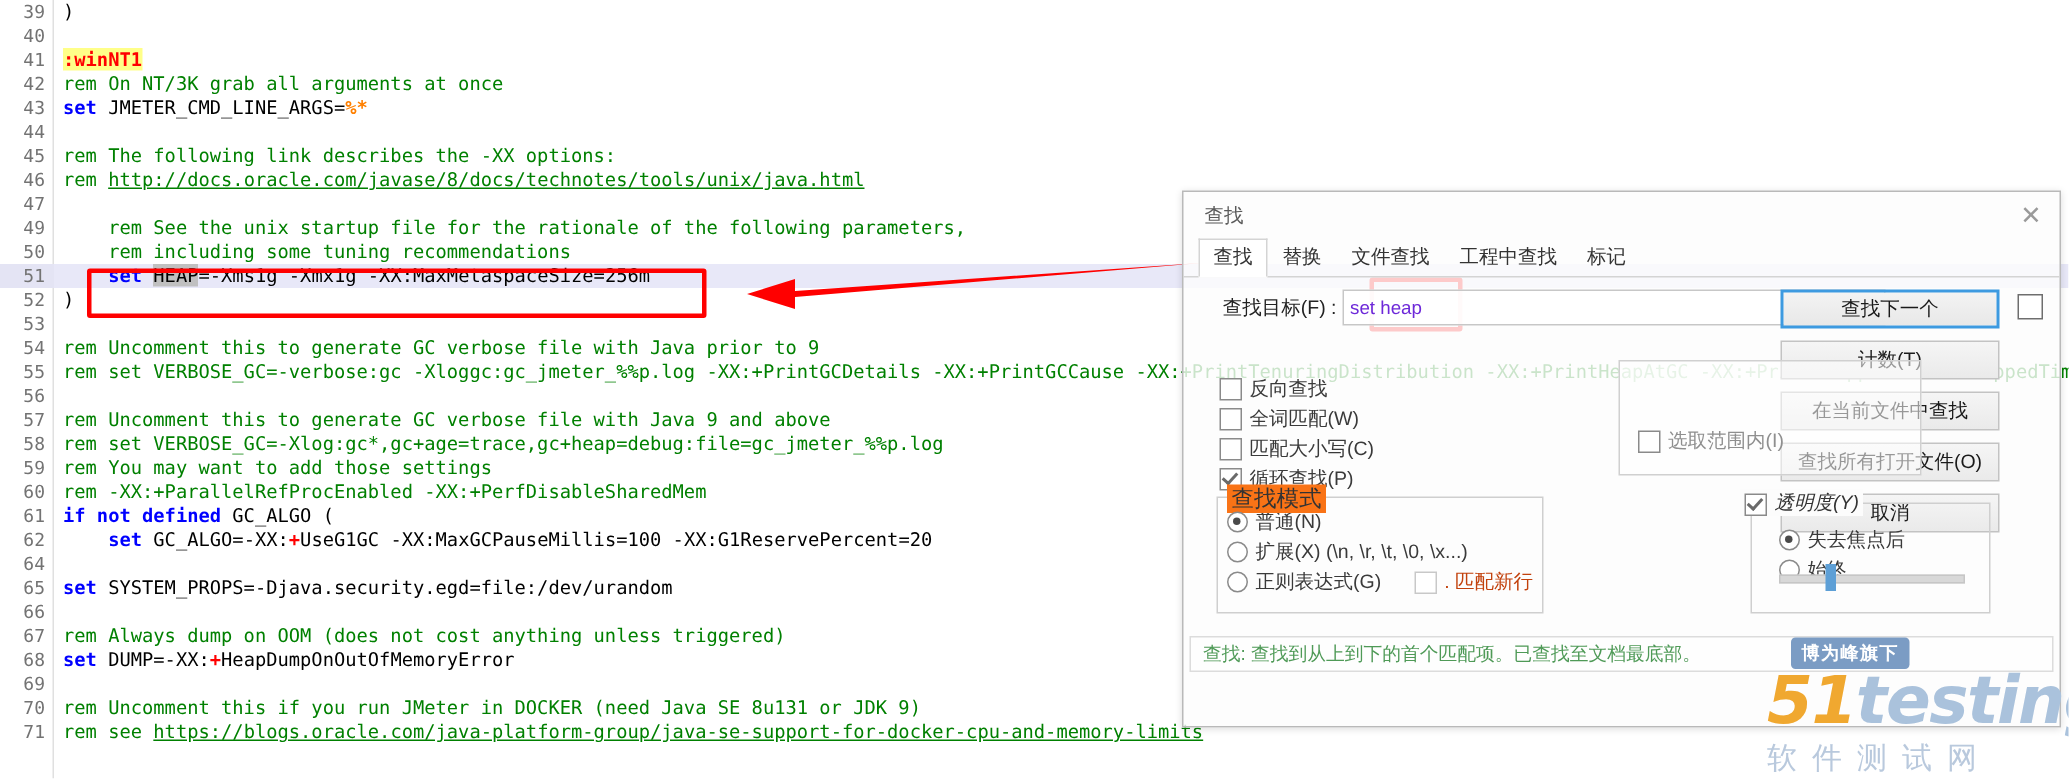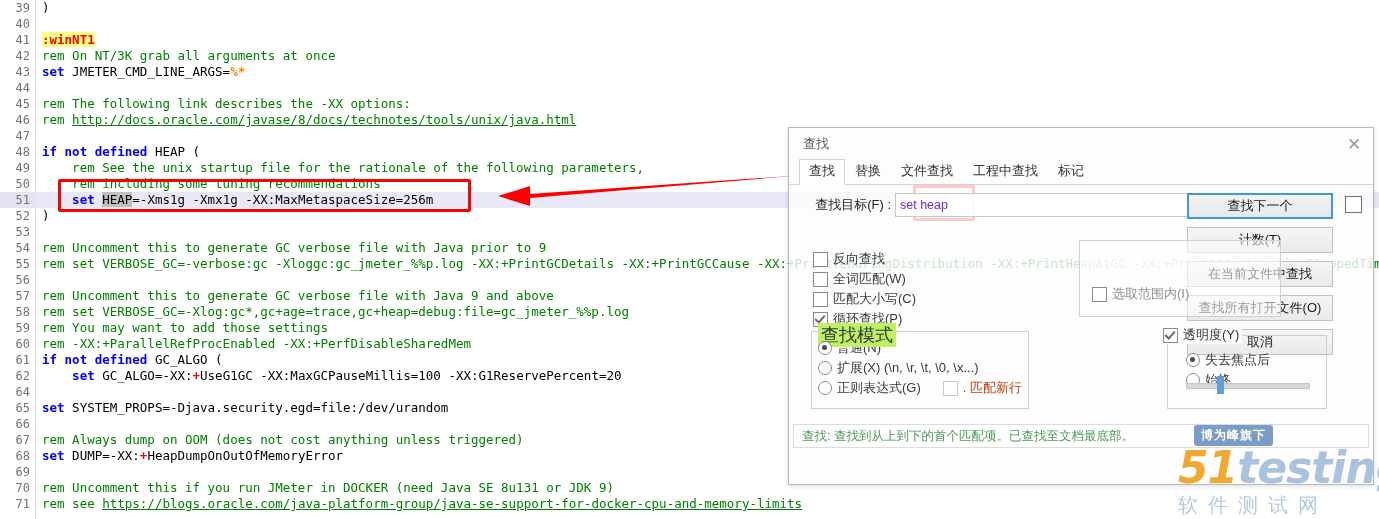--- a/index.html
+++ b/index.html
@@ -113,37 +113,37 @@
   .cb.on:after{
     content:"";position:absolute;left:3px;top:0px;width:4px;height:8px;
     border:solid #6a6a6a;border-width:0 2px 2px 0;transform:rotate(42deg);
   }
 
   .group{
     position:absolute;left:22px;top:146px;width:216px;height:76px;
     border:1px solid #cfcfcf;
   }
   .group .gl{
-    position:absolute;left:6px;top:-9px;background:#bef264;padding:0 3px;font-size:18px;color:#333;
+    position:absolute;left:6px;top:-9px;background:#f97316;padding:0 3px;font-size:15px;color:#333;
   }
   .rdline{display:flex;align-items:center;height:20px;font-size:13px;color:#3a3a3a;padding-left:6px;}
   .rb{
     width:12px;height:12px;border:1px solid #8a8a8a;border-radius:50%;background:#fff;
     margin-right:5px;position:relative;flex:none;
   }
   .rb.on:after{
     content:"";position:absolute;left:2.5px;top:2.5px;width:5px;height:5px;border-radius:50%;background:#4a4a4a;
   }
 
   .tgroup{
     position:absolute;left:378px;top:150px;width:158px;height:72px;border:1px solid #cfcfcf;
   }
   .tgroup-head{
-    position:absolute;left:-8px;top:-10px;display:flex;align-items:center;
-    background:#fcfcfc;padding:0 3px;font-size:13px;color:#333;
+    position:absolute;left:-8px;top:-10px;display:flex;align-items:flex-end;
+    background:#fcfcfc;padding:0 3px;font-size:13px;color:#333;font-style:italic;
   }
   .slider{
     position:absolute;left:18px;top:47px;width:122px;height:4px;background:#d8d8d8;border:1px solid #c6c6c6;
   }
   .sl-thumb{
     position:absolute;left:30px;top:-8px;width:7px;height:18px;background:#5d9fd6;
   }
 
   .inner-panel{
     position:absolute;left:290px;top:55px;width:200px;height:75px;
@@ -187,21 +187,20 @@
   <div class="code-rows" id="code-rows">
       <div class="row"><span class="gut">39</span><span class="code"><span class="pl">)</span></span></div>
       <div class="row"><span class="gut">40</span><span class="code"></span></div>
       <div class="row"><span class="gut">41</span><span class="code"><span class="lbl">:winNT1</span></span></div>
       <div class="row"><span class="gut">42</span><span class="code"><span class="rem">rem On NT/3K grab all arguments at once</span></span></div>
       <div class="row"><span class="gut">43</span><span class="code"><span class="kw">set</span><span class="pl"> JMETER_CMD_LINE_ARGS=</span><span class="op">%*</span></span></div>
       <div class="row"><span class="gut">44</span><span class="code"></span></div>
       <div class="row"><span class="gut">45</span><span class="code"><span class="rem">rem The following link describes the -XX options:</span></span></div>
       <div class="row"><span class="gut">46</span><span class="code"><span class="rem">rem </span><span class="lnk">http://docs.oracle.com/javase/8/docs/technotes/tools/unix/java.html</span></span></div>
       <div class="row"><span class="gut">47</span><span class="code"></span></div>
-      <div class="row"><span class="gut">48</span><span class="code"><span class="kw">if not defined</span><span class="pl"> HEAP (</span></span></div>
       <div class="row"><span class="gut">49</span><span class="code"><span class="rem">    rem See the unix startup file for the rationale of the following parameters,</span></span></div>
       <div class="row"><span class="gut">50</span><span class="code"><span class="rem">    rem including some tuning recommendations</span></span></div>
       <div class="row cur"><span class="gut">51</span><span class="code"><span class="pl">    </span><span class="kw">set</span><span class="pl"> </span><span class="sel">HEAP</span><span class="pl">=-Xms1g -Xmx1g -XX:MaxMetaspaceSize=256m</span></span></div>
       <div class="row"><span class="gut">52</span><span class="code"><span class="pl">)</span></span></div>
       <div class="row"><span class="gut">53</span><span class="code"></span></div>
       <div class="row"><span class="gut">54</span><span class="code"><span class="rem">rem Uncomment this to generate GC verbose file with Java prior to 9</span></span></div>
       <div class="row"><span class="gut">55</span><span class="code"><span class="rem">rem set VERBOSE_GC=-verbose:gc -Xloggc:gc_jmeter_%%p.log -XX:+PrintGCDetails -XX:+PrintGCCause -XX:+PrintTenuringDistribution -XX:+PrintHeapAtGC -XX:+PrintGCApplicationStoppedTime</span></span></div>
       <div class="row"><span class="gut">56</span><span class="code"></span></div>
       <div class="row"><span class="gut">57</span><span class="code"><span class="rem">rem Uncomment this to generate GC verbose file with Java 9 and above</span></span></div>
       <div class="row"><span class="gut">58</span><span class="code"><span class="rem">rem set VERBOSE_GC=-Xlog:gc*,gc+age=trace,gc+heap=debug:file=gc_jmeter_%%p.log</span></span></div>

